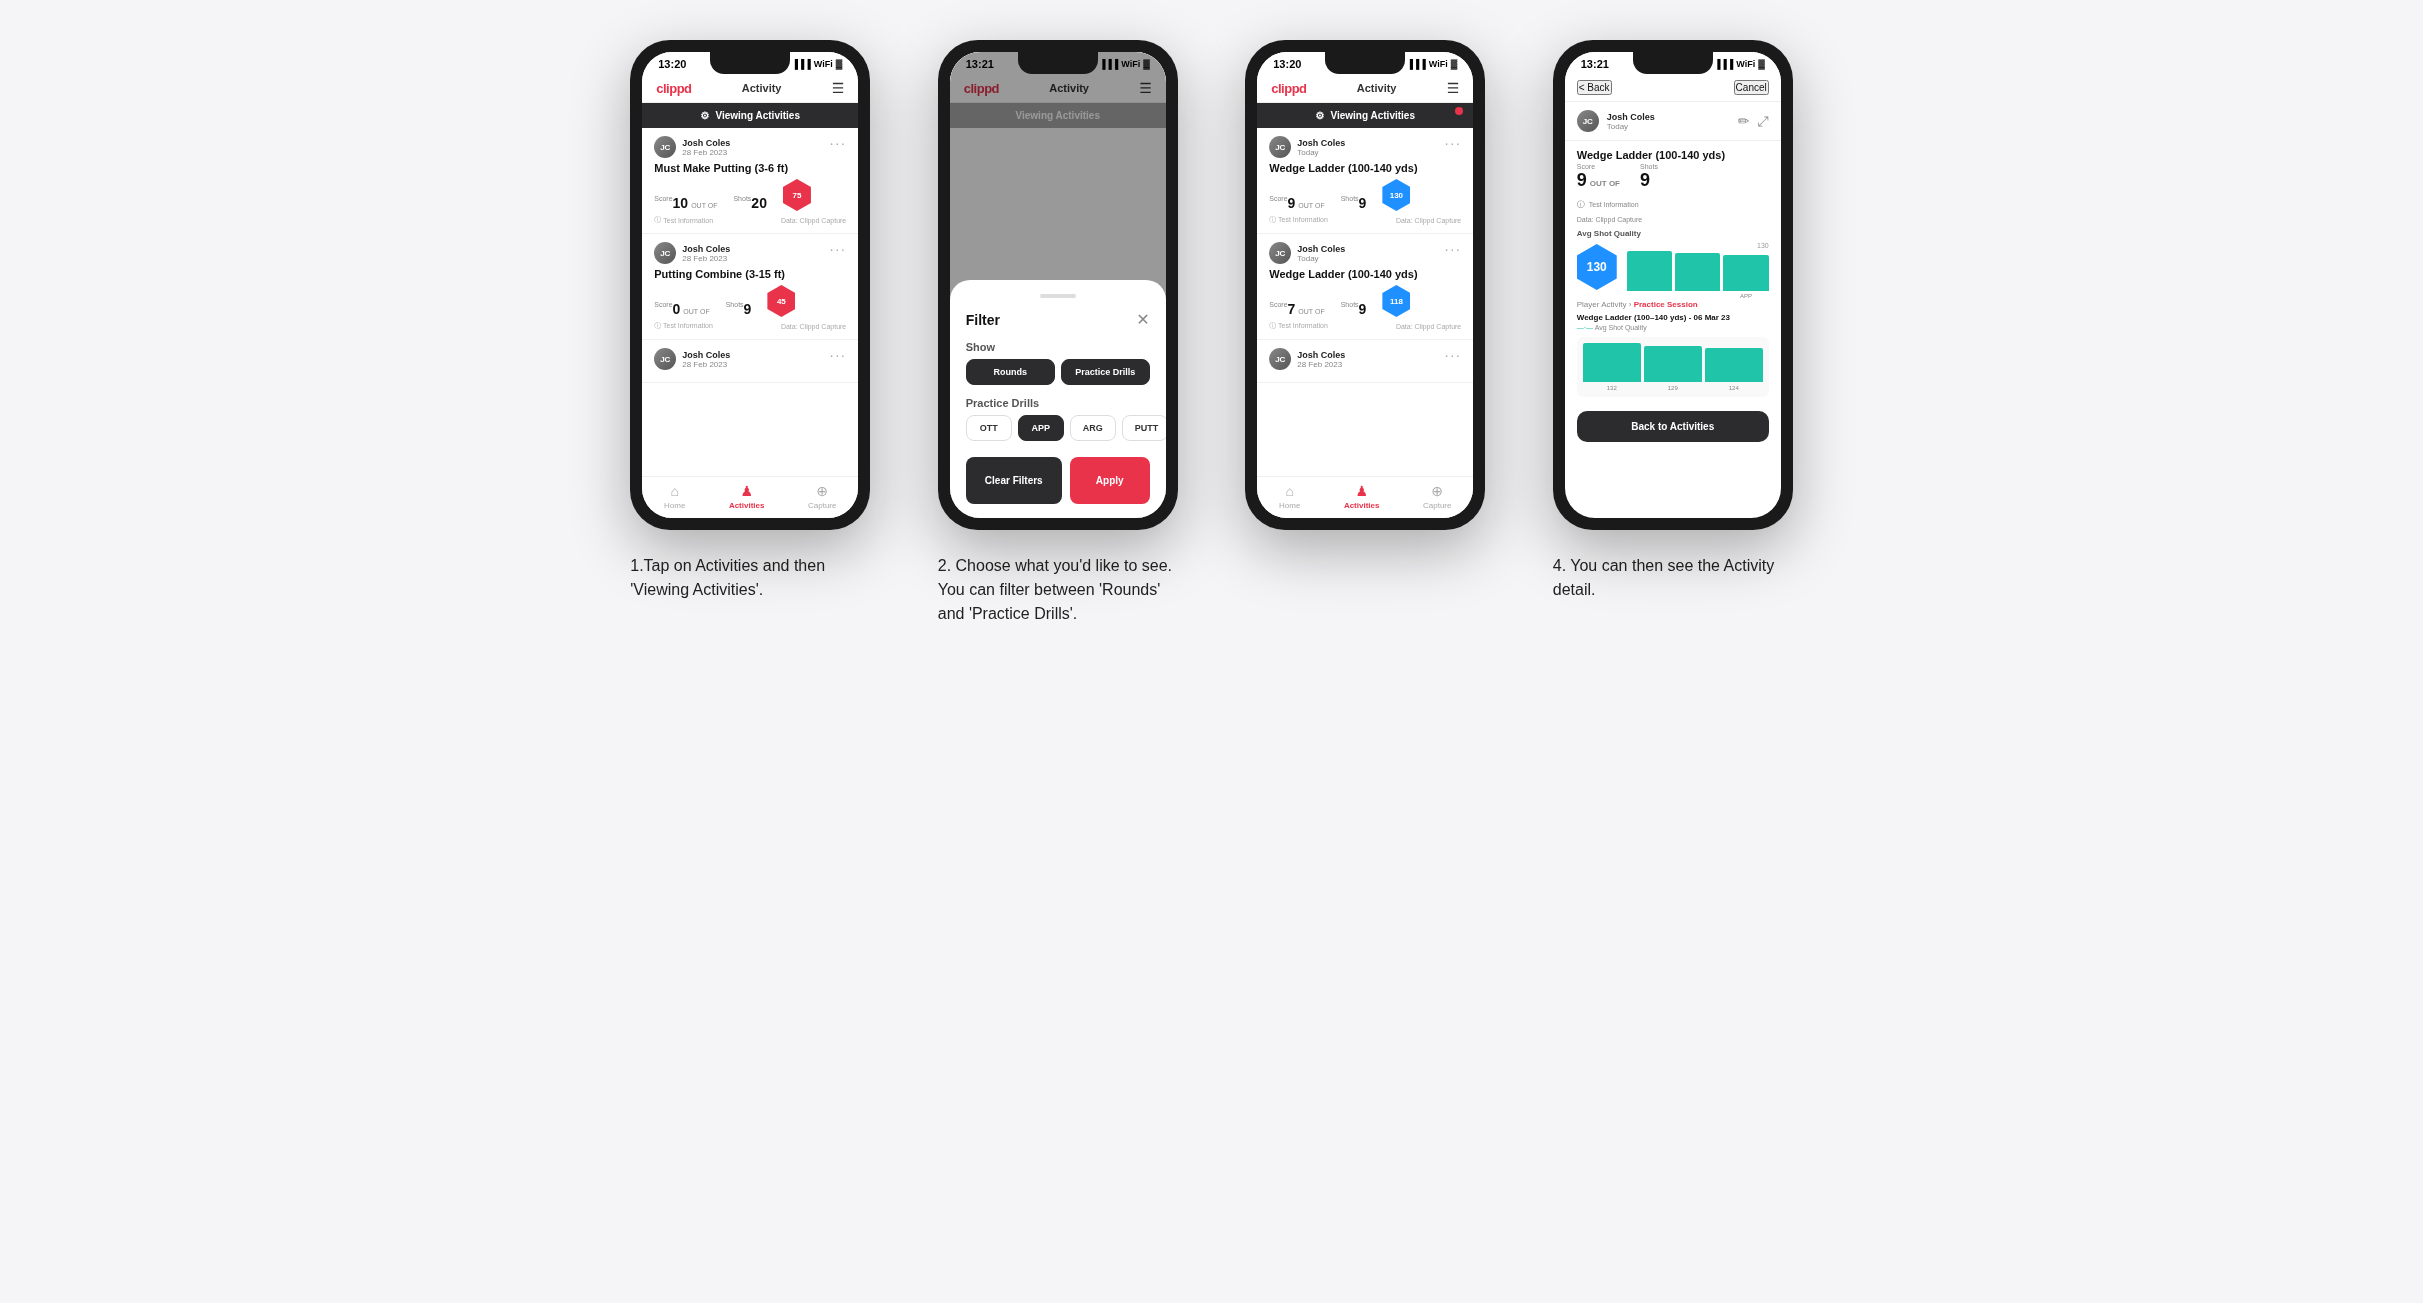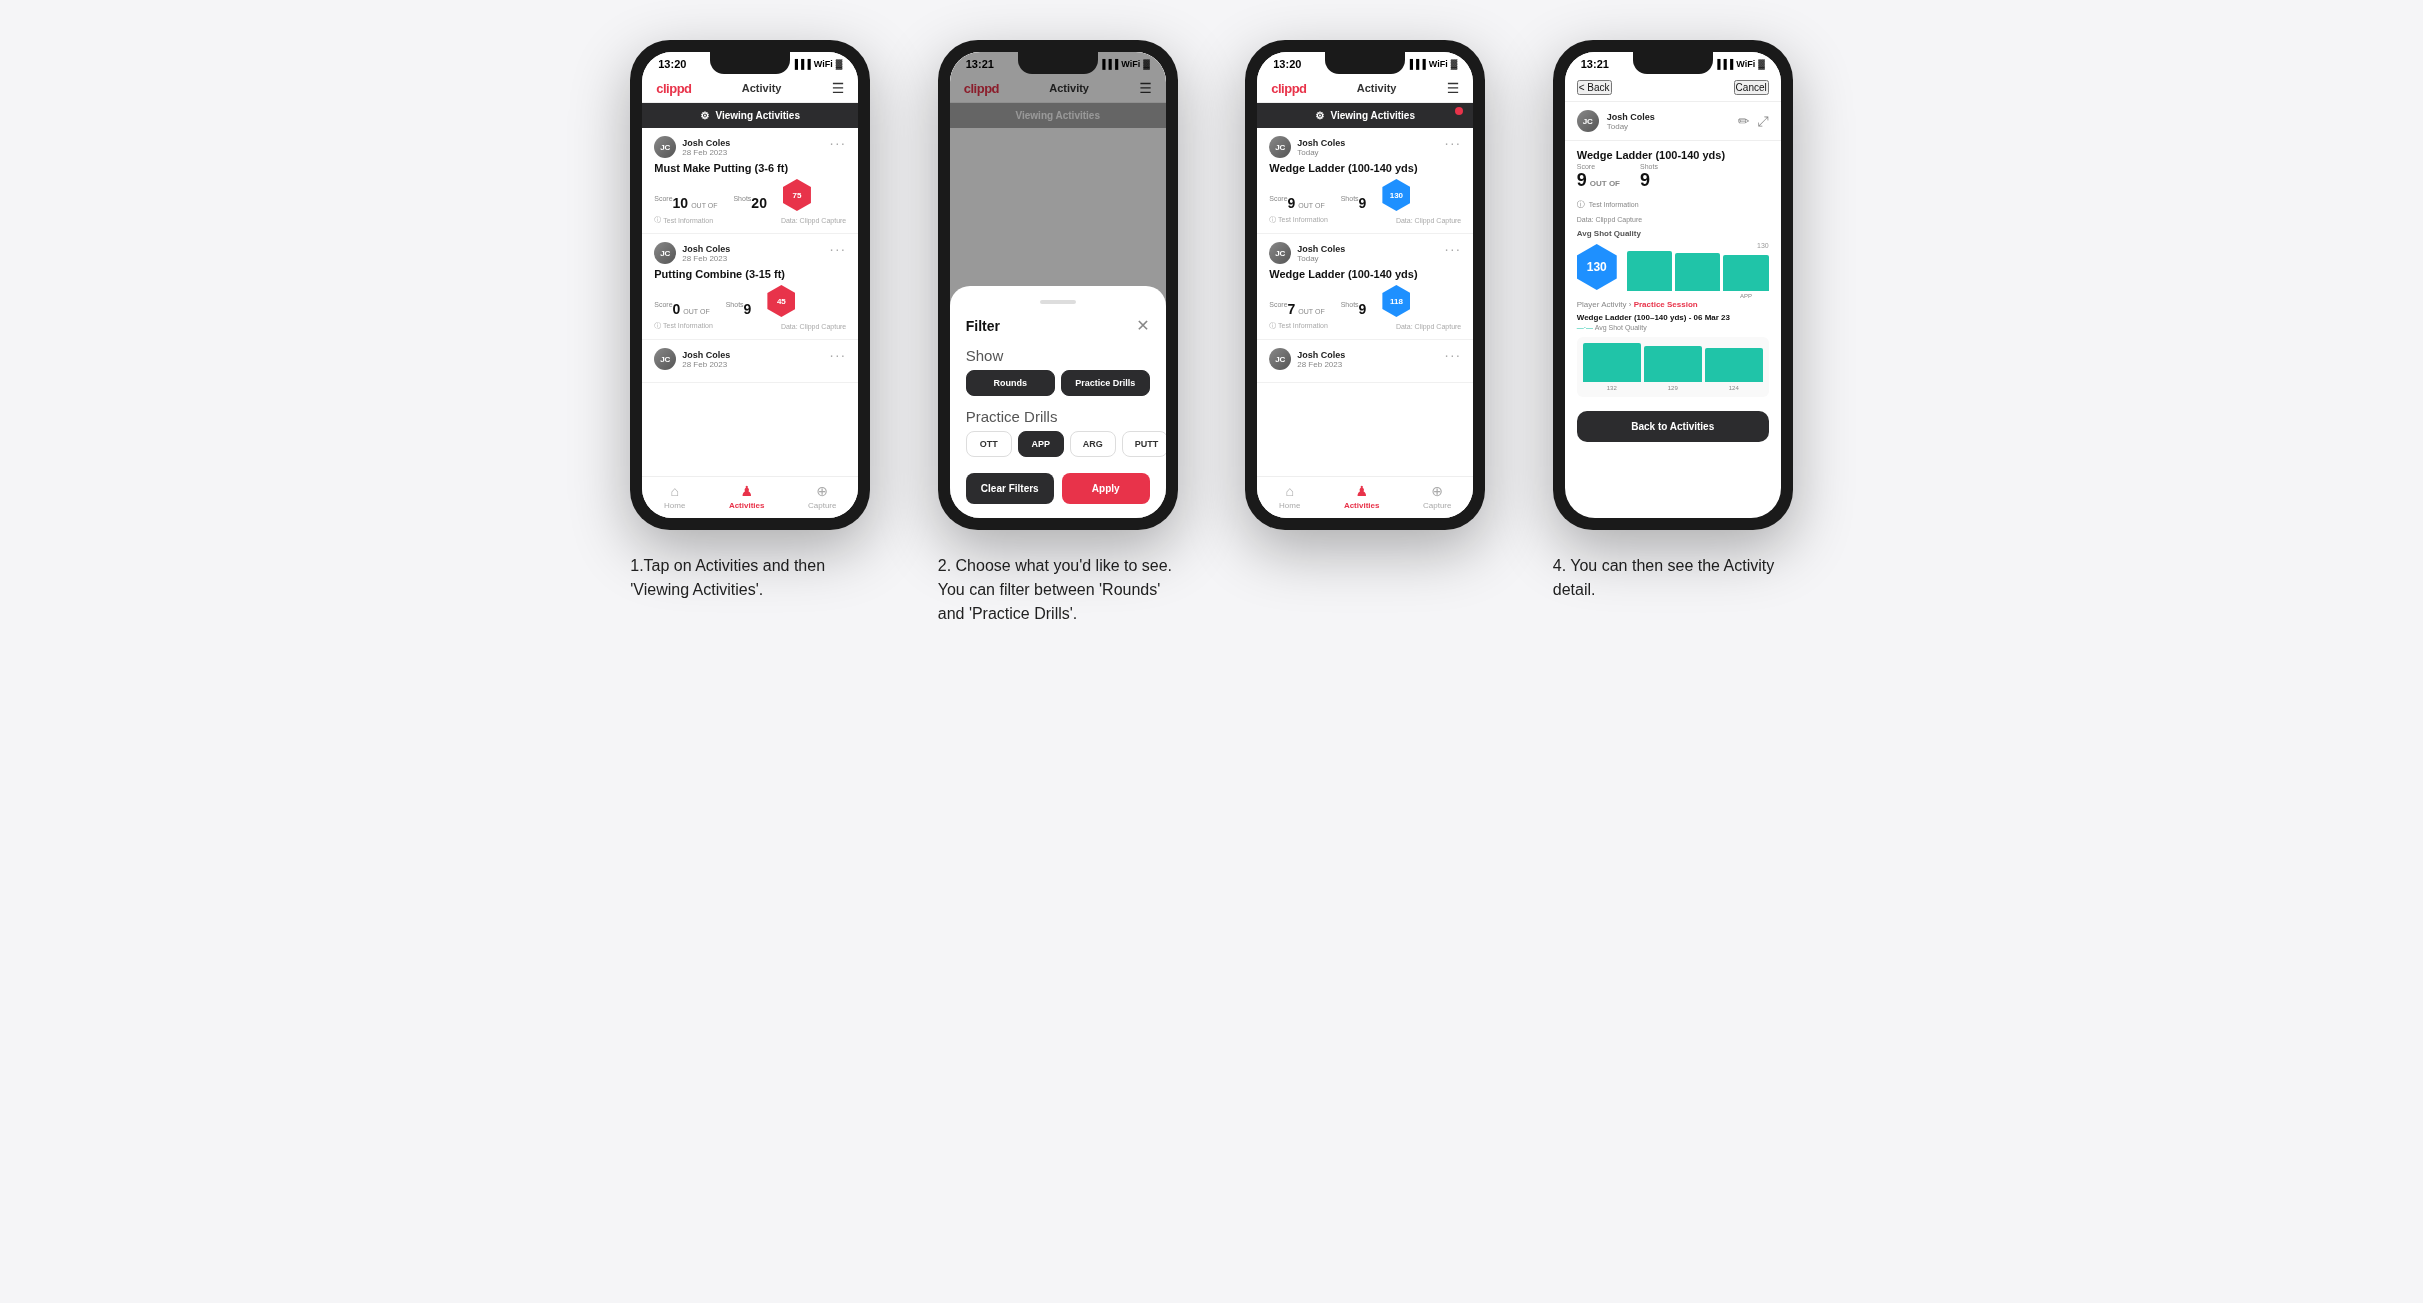--- a/index.html
+++ b/index.html
@@ -203,21 +203,21 @@
       margin: 0 auto 12px;
     }
     .sheet-header {
       display: flex;
       justify-content: space-between;
       align-items: center;
       margin-bottom: 12px;
     }
     .sheet-title { font-size: 14px; font-weight: 700; color: #111; }
     .close-btn { font-size: 16px; color: #888; background: none; border: none; cursor: pointer; }
-    .section-label { font-size: 15px; font-weight: 400; color: #555; margin-bottom: 6px; }
+    .section-label { font-size: 11px; font-weight: 700; color: #555; margin-bottom: 6px; }
     .filter-row { display: flex; gap: 6px; margin-bottom: 12px; }
     .filter-btn {
       flex: 1;
       padding: 7px 12px;
       border: 1.5px solid #ddd;
       background: #fff;
       border-radius: 8px;
       font-size: 9px;
       font-weight: 600;
       color: #333;
@@ -226,21 +226,21 @@
     }
     .filter-btn.active {
       background: #2c2c2e;
       color: #fff;
       border-color: #2c2c2e;
     }
     .filter-btn.small { flex: none; width: 46px; }
     .sheet-footer { display: flex; gap: 8px; margin-top: 16px; }
     .btn-clear {
       flex: 1;
-      padding: 10px;
+      padding: 18px;
       background: #2c2c2e;
       color: #fff;
       border: none;
       border-radius: 8px;
       font-size: 10px;
       font-weight: 700;
       cursor: pointer;
     }
     .btn-apply {
       flex: 1;

